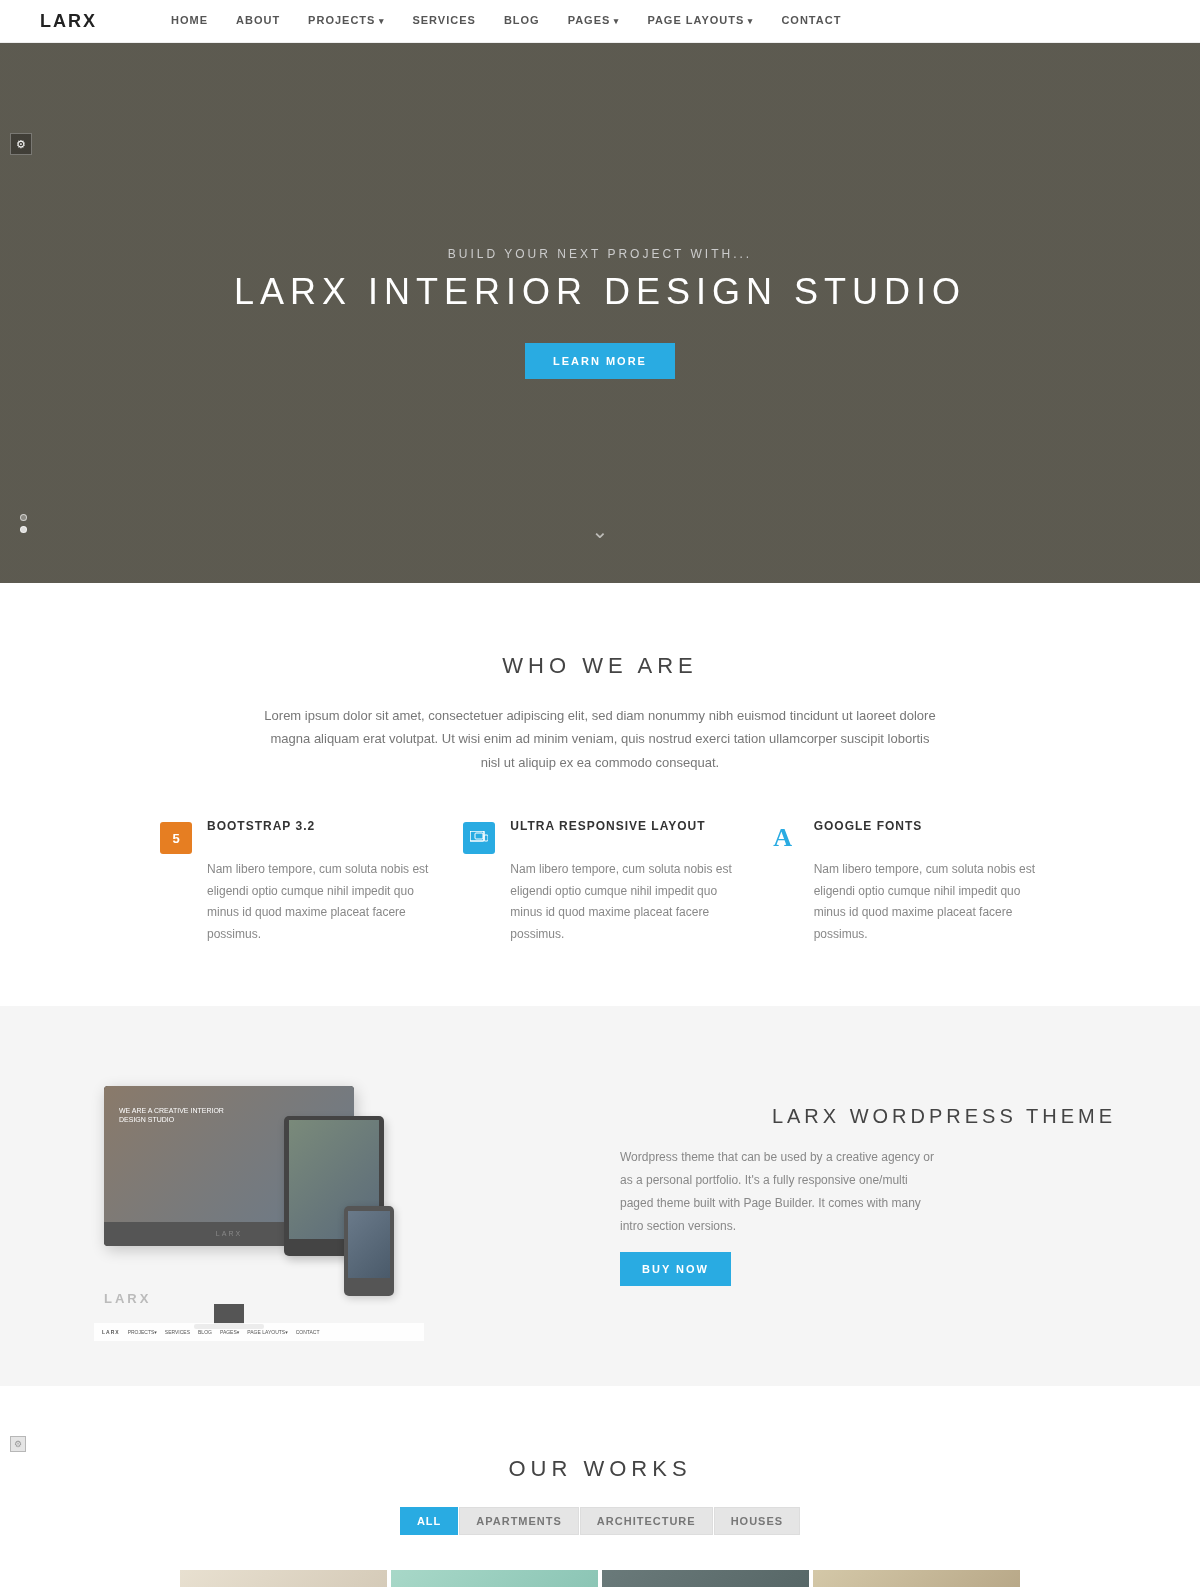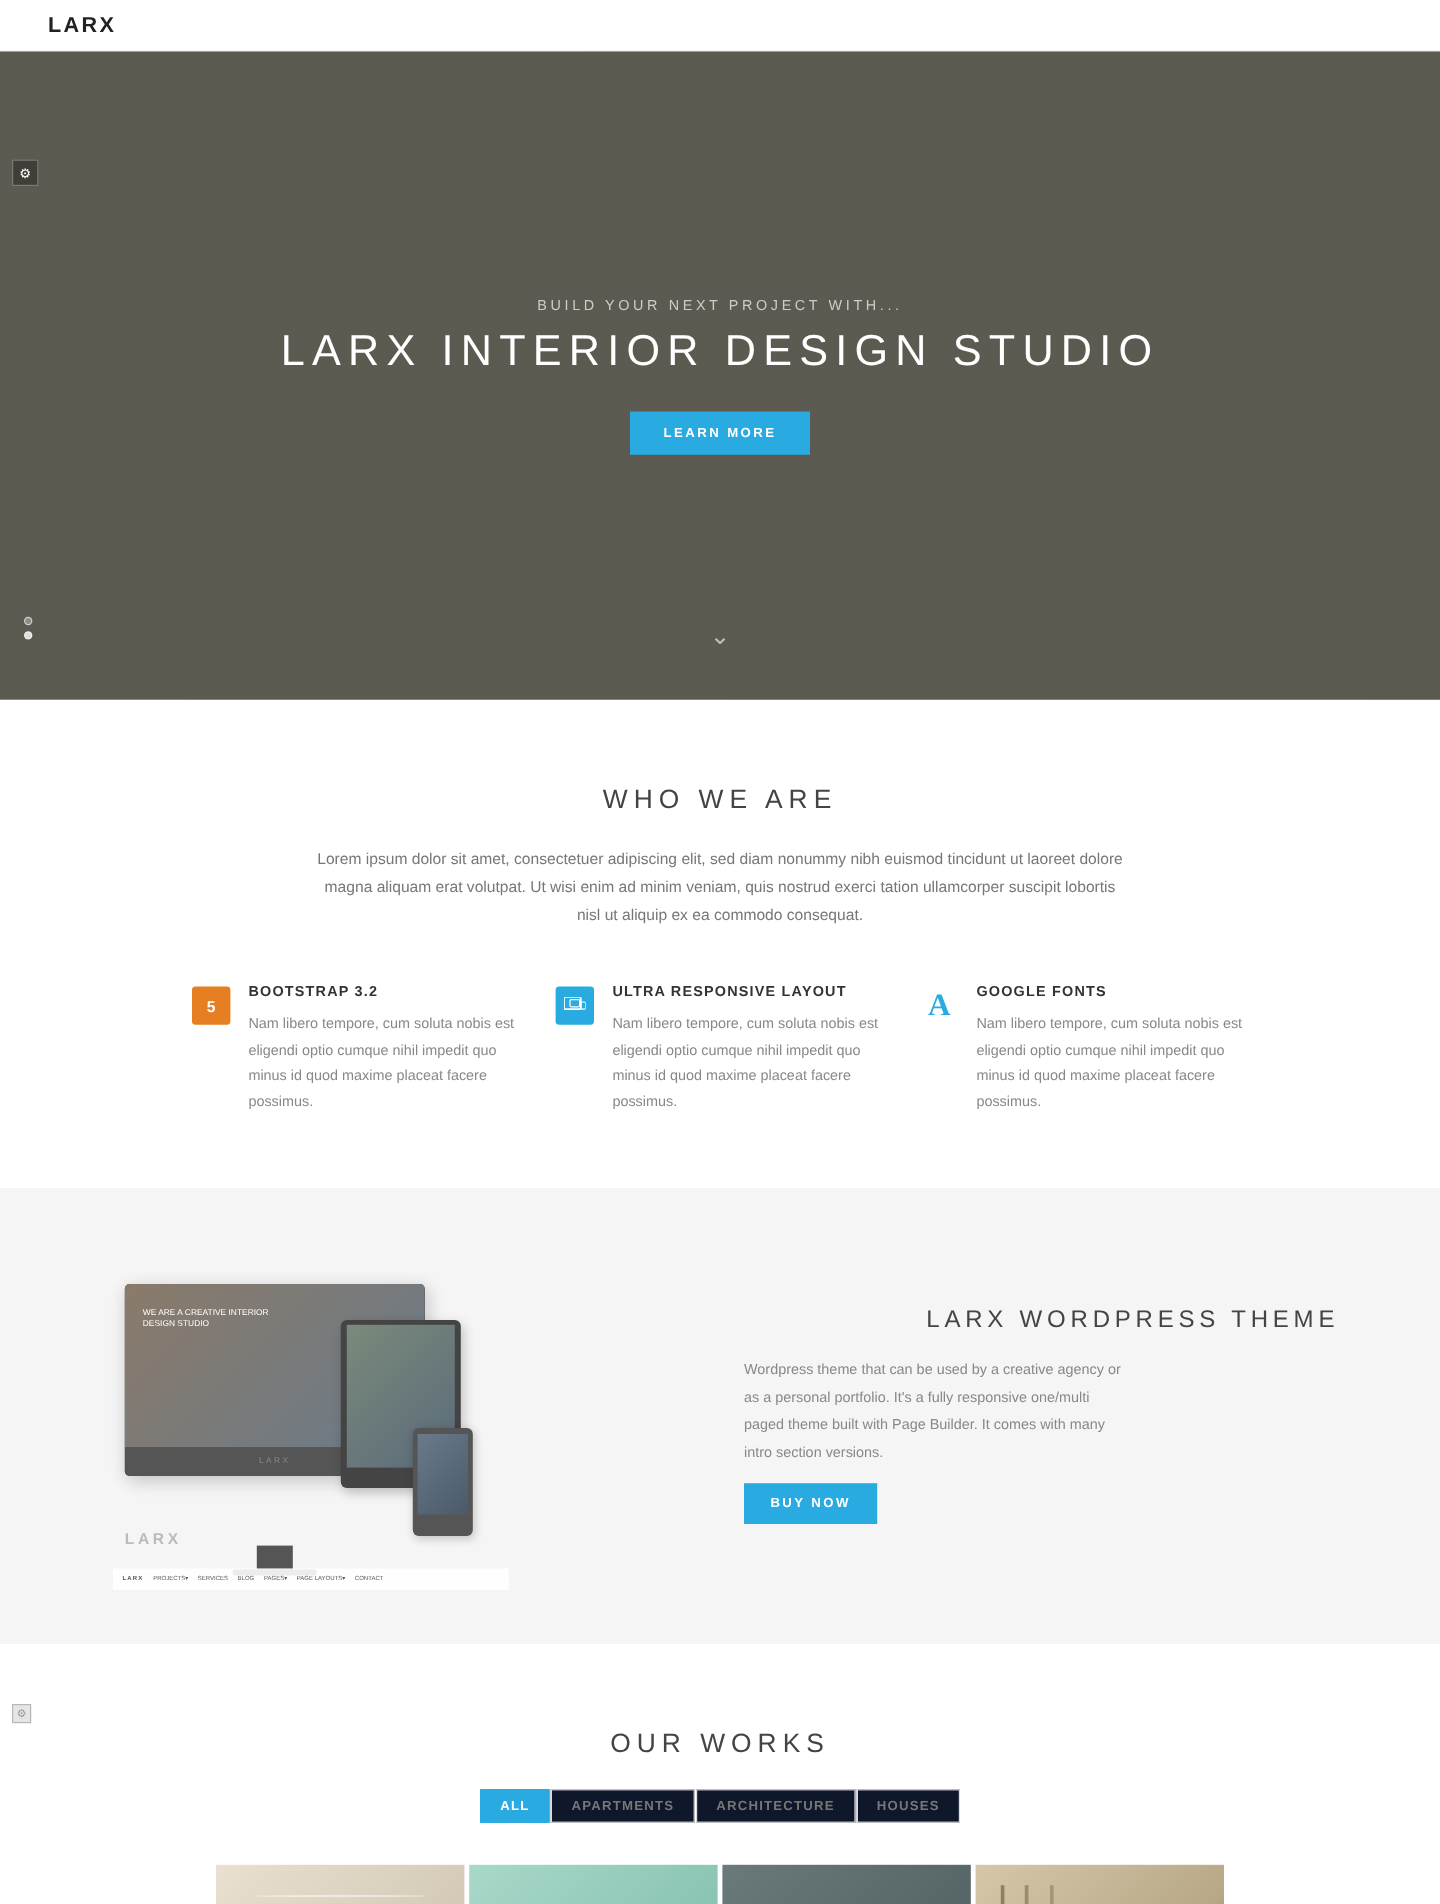--- a/index.html
+++ b/index.html
@@ -187,21 +187,21 @@
     .feature-icon.google-fonts {
       display: flex; align-items: center; justify-content: center;
       color: #29abe2; font-size: 26px; font-family: Georgia, serif; font-weight: bold;
     }
     .feature-title {
       font-size: 12px;
       font-weight: 700;
       letter-spacing: 1px;
       text-transform: uppercase;
       color: #333;
-      margin-bottom: 10px;
+      margin-bottom: 26px;
     }
     .feature-text {
       font-size: 12px;
       color: #888;
       line-height: 1.8;
     }
 
     
     .wp-section {
       background: #f5f5f5;
@@ -366,21 +366,21 @@
       justify-content: center;
       gap: 1px;
       margin: 25px 0 35px;
     }
     .filter-btn {
       padding: 7px 16px;
       font-size: 11px;
       letter-spacing: 1px;
       text-transform: uppercase;
       border: 1px solid #ddd;
-      background: #0f172a;
+      background: #e5e5e5;
       color: #777;
       cursor: pointer;
       font-weight: 600;
     }
     .filter-btn.active {
       background: #29abe2;
       color: #fff;
       border-color: #29abe2;
     }
 
@@ -426,20 +426,46 @@
     .scroll-down {
       color: rgba(255,255,255,0.6);
       font-size: 20px;
     }
   </style>
 </head>
 <body>
 
 <nav class="navbar">
   <div class="navbar-brand">LARX</div>
+  <ul class="navbar-nav">
+    <li>
+      <a href="#">HOME</a>
+    </li>
+    <li>
+      <a href="#">About</a>
+    </li>
+    <li>
+      <a href="#" class="has-dropdown">PROJECTS</a>
+    </li>
+    <li>
+      <a href="#">SERVICES</a>
+    </li>
+    <li>
+      <a href="#">BLOG</a>
+    </li>
+    <li>
+      <a href="#" class="has-dropdown">PAGES</a>
+    </li>
+    <li>
+      <a href="#" class="has-dropdown">PAGE LAYOUTS</a>
+    </li>
+    <li>
+      <a href="#">CONTACT</a>
+    </li>
+  </ul>
 </nav>
 
 <section class="hero">
   <div class="hero-scene"></div>
 
   <div class="settings-icon">⚙</div>
 
   <div class="hero-content">
     <p class="hero-subtitle">BUILD YOUR NEXT PROJECT WITH...</p>
     <h1 class="hero-title">LARX INTERIOR DESIGN STUDIO</h1>

